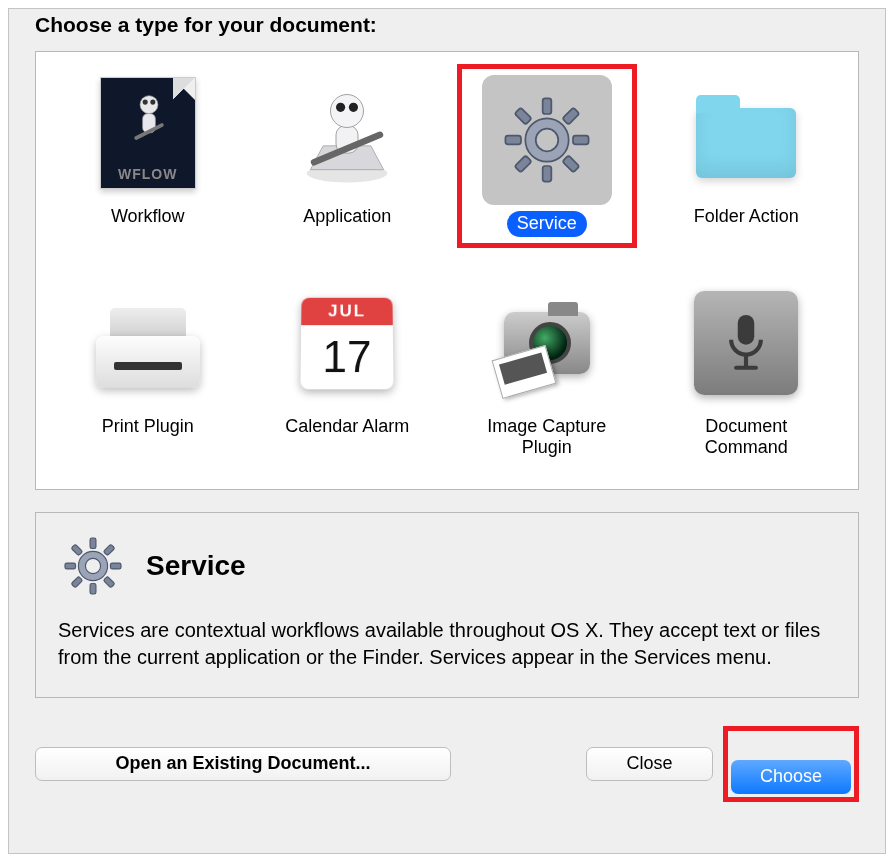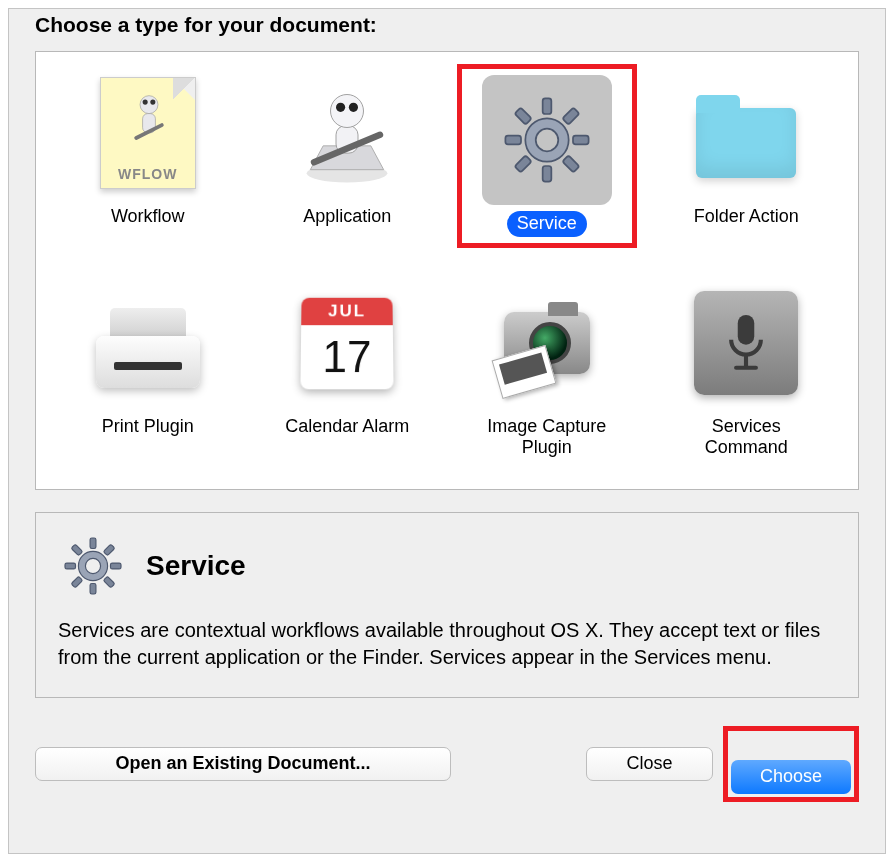--- a/index.html
+++ b/index.html
@@ -169,21 +169,21 @@
     .camera-top {position:absolute; top:-10px; right:12px; width:30px; height:14px; background:#888; border-radius:3px 3px 0 0;}
     .photo-stack {position:absolute; bottom:-18px; left:-8px; width:56px; height:40px; background:#fff; border:1px solid #aaa; transform:rotate(-16deg); box-shadow:2px 2px 4px rgba(0,0,0,0.3);}
     .photo-stack:after{content:""; position:absolute; top:5px; left:5px; right:5px; bottom:12px; background:#555;}
     .mic-tile {
       width: 104px; height: 104px; border-radius: 10px;
       background: linear-gradient(#b5b5b5,#7c7c7c);
       display:flex; align-items:center; justify-content:center;
       box-shadow: 0 3px 8px rgba(0,0,0,0.3);
     }
     .wflow-doc {
-      width: 96px; height: 112px; background:#fef9c3; border:1px solid #ccc; position:relative;
+      width: 96px; height: 112px; background:#0f172a; border:1px solid #ccc; position:relative;
       box-shadow:0 3px 6px rgba(0,0,0,0.2);
     }
     .wflow-doc:before{content:""; position:absolute; top:0; right:0; border-style:solid; border-width:0 22px 22px 0; border-color:transparent #efefef transparent transparent;}
     .wflow-doc:after{content:""; position:absolute; top:0; right:0; width:22px; height:22px; background:linear-gradient(135deg,#ddd 50%, transparent 50%);}
     .wflow-label {position:absolute; bottom:6px; width:100%; text-align:center; font-size:14px; color:#888; font-weight:600; letter-spacing:1px;}
     .robot-wrap {display:flex; align-items:center; justify-content:center;}
   </style>
 </head>
 <body>
 
@@ -291,21 +291,21 @@
         <div class="icon-wrap">
           <div class="mic-tile">
             <svg viewBox="0 0 60 80" width="50" height="66">
               <rect x="20" y="6" width="20" height="36" rx="10" fill="#3b3b3b"></rect>
               <path d="M12 36 a18 18 0 0 0 36 0" fill="none" stroke="#3b3b3b" stroke-width="5"></path>
               <line x1="30" y1="54" x2="30" y2="68" stroke="#3b3b3b" stroke-width="5"></line>
               <line x1="18" y1="70" x2="42" y2="70" stroke="#3b3b3b" stroke-width="5" stroke-linecap="round"></line>
             </svg>
           </div>
         </div>
-        <div class="label-pill">Services Command</div>
+        <div class="label-pill">Document Command</div>
       </div>
 
     </div>
   </div>
 
   <div class="info-panel">
     <div class="info-header">
       <svg class="small-gear" viewBox="0 0 120 120">
         <g fill="#7a8599" stroke="#4d586e" stroke-width="2">
           <circle cx="60" cy="60" r="25" fill="#9aa4b6"></circle>

